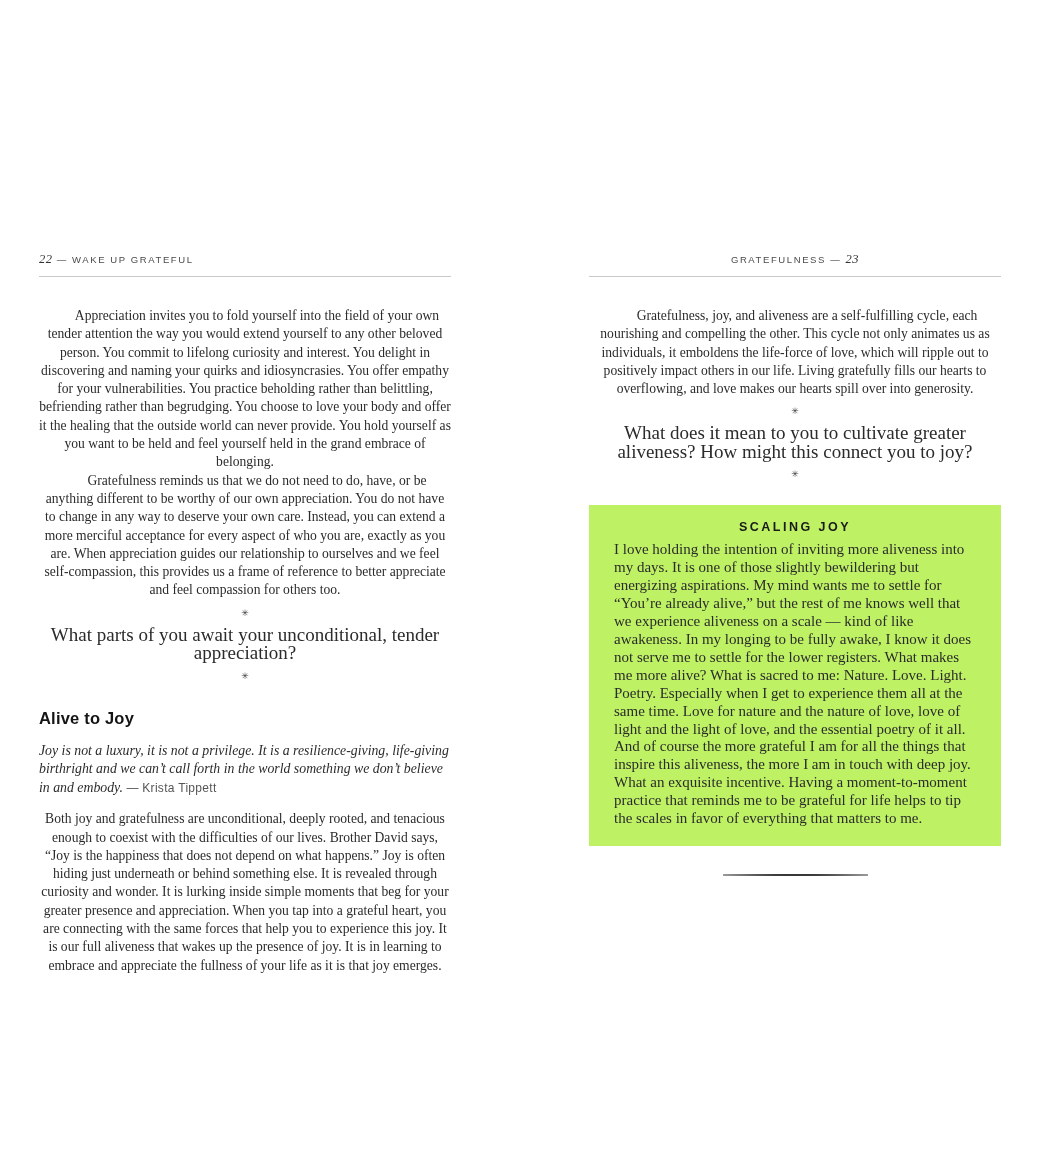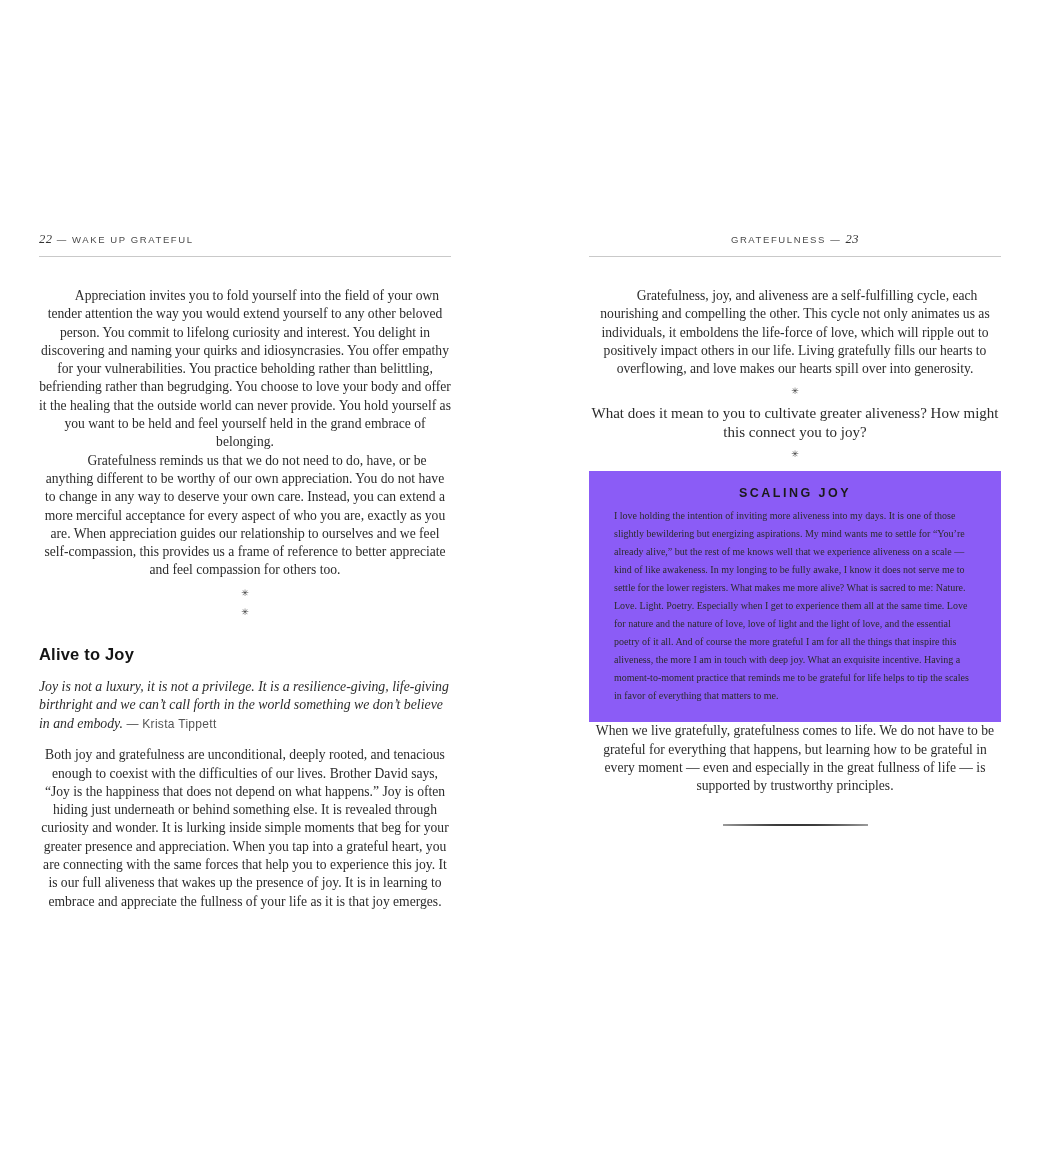--- a/index.html
+++ b/index.html
@@ -5,21 +5,21 @@
   html, body { margin: 0; padding: 0; }
   body {
     width: 1044px; height: 1176px;
     background: #ffffff;
     font-family: "Liberation Serif", serif;
     color: #2b2b2b;
     position: relative;
     overflow: hidden;
   }
   .spread { position: absolute; inset: 0; }
-  .page { position: absolute; top: 232px; width: 412px; }
+  .page { position: absolute; top: 252px; width: 412px; }
   .page-left  { left: 39px; }
   .page-right { left: 589px; }
 
   .running-head {
     font-family: "Liberation Sans", sans-serif;
     font-size: 9.5px;
     letter-spacing: 1.6px;
     color: #4a4a4a;
     padding-bottom: 9px;
     border-bottom: 1px solid #c9c9c9;
@@ -42,21 +42,21 @@
   .divider {
     text-align: center;
     font-family: "DejaVu Sans", sans-serif;
     font-size: 9px;
     color: #3a3a3a;
     margin: 7px 0;
     line-height: 12px;
   }
   .question {
     text-align: center;
-    font-size: 15px;
+    font-size: 19px;
     line-height: 18.5px;
     margin: 0 0;
   }
 
   .subhead {
     font-family: "Liberation Sans", sans-serif;
     font-size: 16.5px;
     font-weight: 600;
     letter-spacing: 0.2px;
     color: #141414;
@@ -70,34 +70,34 @@
   .quote .attribution {
     font-style: normal;
     font-family: Liberation Sans, sans-serif;
     font-size: 12px;
     letter-spacing: 0.3px;
     color: #555555;
   }
   .after-quote { margin-top: 13px; }
 
   .callout {
-    background: #8b5cf6;
-    margin-top: 11px;
+    background: #bef264;
+    margin-top: 25px;
     padding: 15px 25px 18px 25px;
   }
   .callout-title {
     font-family: "Liberation Sans", sans-serif;
     font-weight: 700;
     font-size: 12.5px;
     letter-spacing: 2.5px;
     text-align: center;
     color: #1a1a1a;
     margin-bottom: 7px;
   }
-  .callout-body { font-size: 10px; line-height: 17.9px; }
+  .callout-body { font-size: 15px; line-height: 17.9px; }
 
   .caps-heading {
     font-family: "Liberation Sans", sans-serif;
     font-weight: 700;
     font-size: 14.5px;
     letter-spacing: 1.2px;
     color: #141414;
     text-transform: uppercase;
     margin: 34px 0 7px 0;
   }
@@ -118,20 +118,21 @@
       <span class="pagenum">22</span>
       <span class="dash">—</span>
       <span>WAKE UP GRATEFUL</span>
     </header>
 
     <div class="body-copy">
       <p class="indent">Appreciation invites you to fold yourself into the field of your own tender attention the way you would extend yourself to any other beloved person. You commit to lifelong curiosity and interest. You delight in discovering and naming your quirks and idiosyncrasies. You offer empathy for your vulnerabilities. You practice beholding rather than belittling, befriending rather than begrudging. You choose to love your body and offer it the healing that the outside world can never provide. You hold yourself as you want to be held and feel yourself held in the grand embrace of belonging.</p>
       <p class="indent">Gratefulness reminds us that we do not need to do, have, or be anything different to be worthy of our own appreciation. You do not have to change in any way to deserve your own care. Instead, you can extend a more merciful acceptance for every aspect of who you are, exactly as you are. When appreciation guides our relationship to ourselves and we feel self-compassion, this provides us a frame of reference to better appreciate and feel compassion for others too.</p>
 
       <div class="divider">✳</div>
+      <div class="question">What parts of you await your unconditional, tender appreciation?</div>
       <div class="divider">✳</div>
 
       <h2 class="subhead">Alive to Joy</h2>
 
       <div class="quote">
         <span>Joy is not a luxury, it is not a privilege. It is a resilience-giving, life-giving birthright and we can’t call forth in the world something we don’t believe in and embody.</span>
         <span class="attribution">— Krista Tippett</span>
       </div>
 
       <p class="after-quote">Both joy and gratefulness are unconditional, deeply rooted, and tenacious enough to coexist with the difficulties of our lives. Brother David says, “Joy is the happiness that does not depend on what happens.” Joy is often hiding just underneath or behind something else. It is revealed through curiosity and wonder. It is lurking inside simple moments that beg for your greater presence and appreciation. When you tap into a grateful heart, you are connecting with the same forces that help you to experience this joy. It is our full aliveness that wakes up the presence of joy. It is in learning to embrace and appreciate the fullness of your life as it is that joy emerges.</p>
@@ -150,19 +151,18 @@
 
       <div class="divider">✳</div>
       <div class="question">What does it mean to you to cultivate greater aliveness? How might this connect you to joy?</div>
       <div class="divider">✳</div>
 
       <aside class="callout">
         <div class="callout-title">SCALING JOY</div>
         <div class="callout-body">I love holding the intention of inviting more aliveness into my days. It is one of those slightly bewildering but energizing aspirations. My mind wants me to settle for “You’re already alive,” but the rest of me knows well that we experience aliveness on a scale — kind of like awakeness. In my longing to be fully awake, I know it does not serve me to settle for the lower registers. What makes me more alive? What is sacred to me: Nature. Love. Light. Poetry. Especially when I get to experience them all at the same time. Love for nature and the nature of love, love of light and the light of love, and the essential poetry of it all. And of course the more grateful I am for all the things that inspire this aliveness, the more I am in touch with deep joy. What an exquisite incentive. Having a moment-to-moment practice that reminds me to be grateful for life helps to tip the scales in favor of everything that matters to me.</div>
       </aside>
 
-      <p>When we live gratefully, gratefulness comes to life. We do not have to be grateful for everything that happens, but learning how to be grateful in every moment — even and especially in the great fullness of life — is supported by trustworthy principles.</p>
 
       <div class="end-rule"></div>
     </div>
   </section>
 
 </div>
 
 </body></html>

